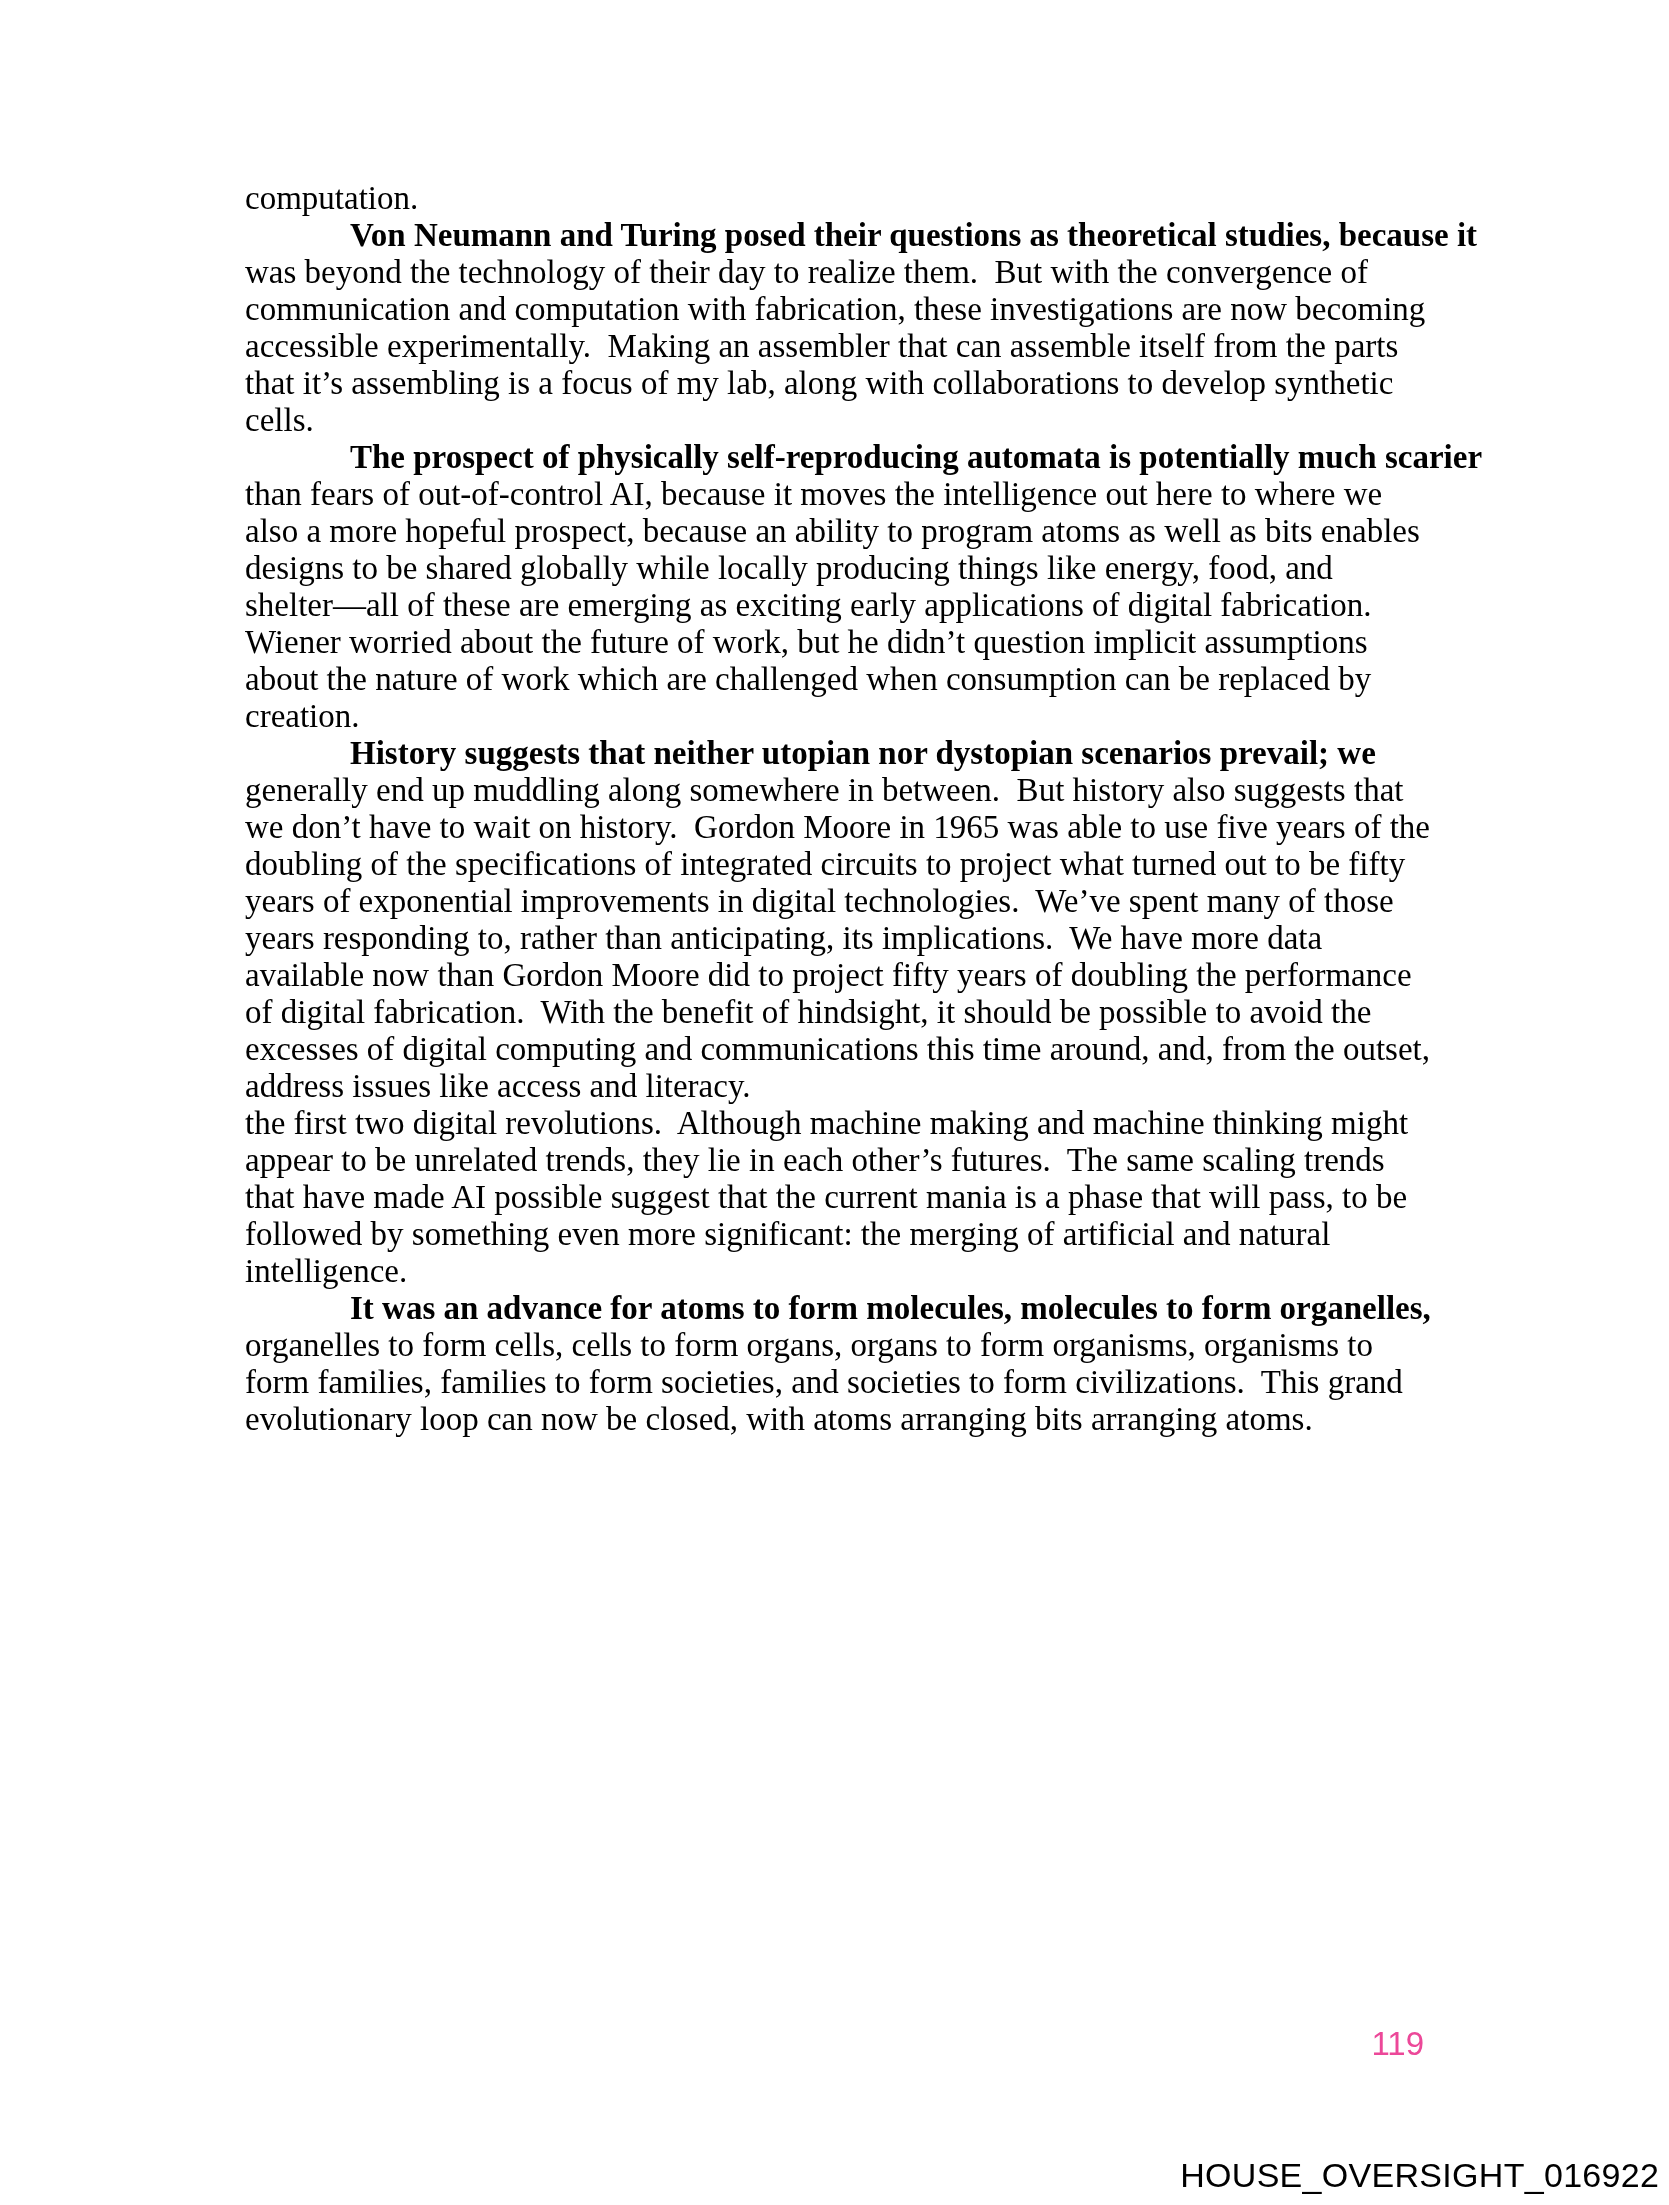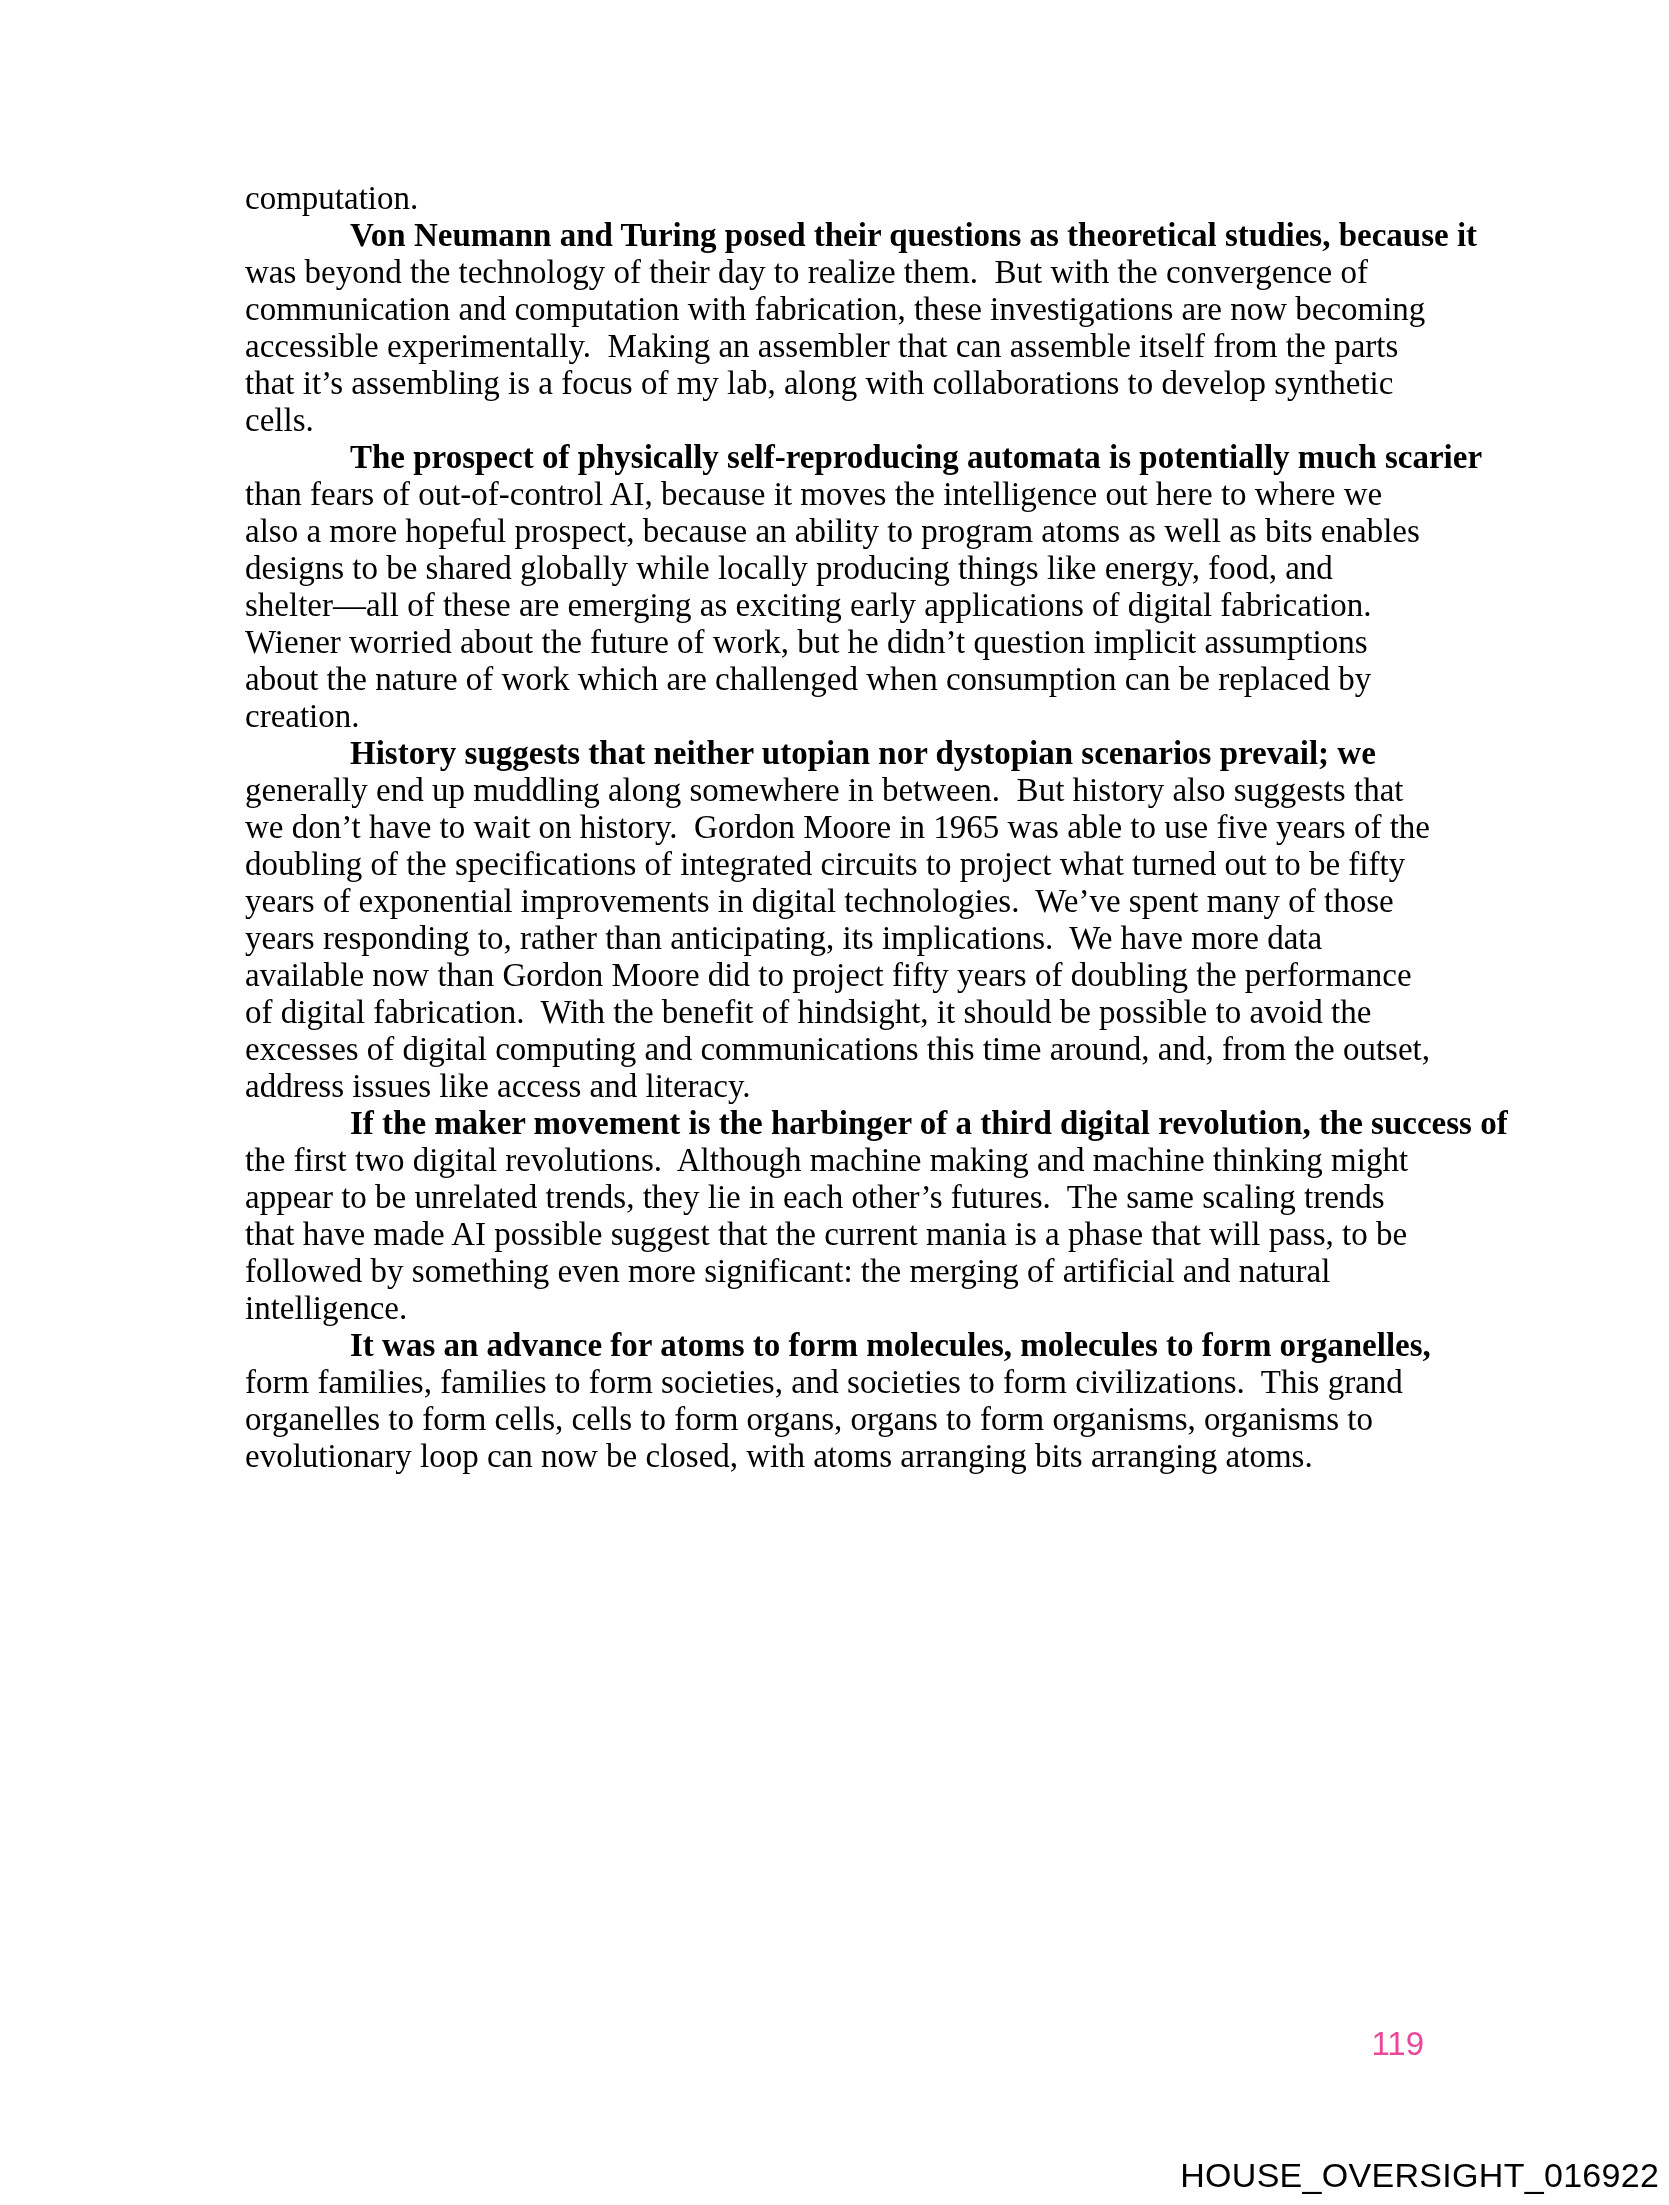--- a/index.html
+++ b/index.html
@@ -72,28 +72,27 @@
     <div class="line indent">History suggests that neither utopian nor dystopian scenarios prevail; we</div>
     <div class="line">generally end up muddling along somewhere in between.  But history also suggests that</div>
     <div class="line">we don’t have to wait on history.  Gordon Moore in 1965 was able to use five years of the</div>
     <div class="line">doubling of the specifications of integrated circuits to project what turned out to be fifty</div>
     <div class="line">years of exponential improvements in digital technologies.  We’ve spent many of those</div>
     <div class="line">years responding to, rather than anticipating, its implications.  We have more data</div>
     <div class="line">available now than Gordon Moore did to project fifty years of doubling the performance</div>
     <div class="line">of digital fabrication.  With the benefit of hindsight, it should be possible to avoid the</div>
     <div class="line">excesses of digital computing and communications this time around, and, from the outset,</div>
     <div class="line">address issues like access and literacy.</div>
-    <div class="line indent">If the maker movement is the harbinger of a third digital revolution, the success of</div>
     <div class="line">the first two digital revolutions.  Although machine making and machine thinking might</div>
     <div class="line">appear to be unrelated trends, they lie in each other’s futures.  The same scaling trends</div>
     <div class="line">that have made AI possible suggest that the current mania is a phase that will pass, to be</div>
     <div class="line">followed by something even more significant: the merging of artificial and natural</div>
     <div class="line">intelligence.</div>
     <div class="line indent">It was an advance for atoms to form molecules, molecules to form organelles,</div>
+    <div class="line">organelles to form cells, cells to form organs, organs to form organisms, organisms to</div>
     <div class="line">form families, families to form societies, and societies to form civilizations.  This grand</div>
-    <div class="line">organelles to form cells, cells to form organs, organs to form organisms, organisms to</div>
     <div class="line">evolutionary loop can now be closed, with atoms arranging bits arranging atoms.</div>
   </div>
 
 <div class="page-number">119</div>
 
 <div class="bates-footer">HOUSE_OVERSIGHT_016922</div>
 
 
 </body></html>

